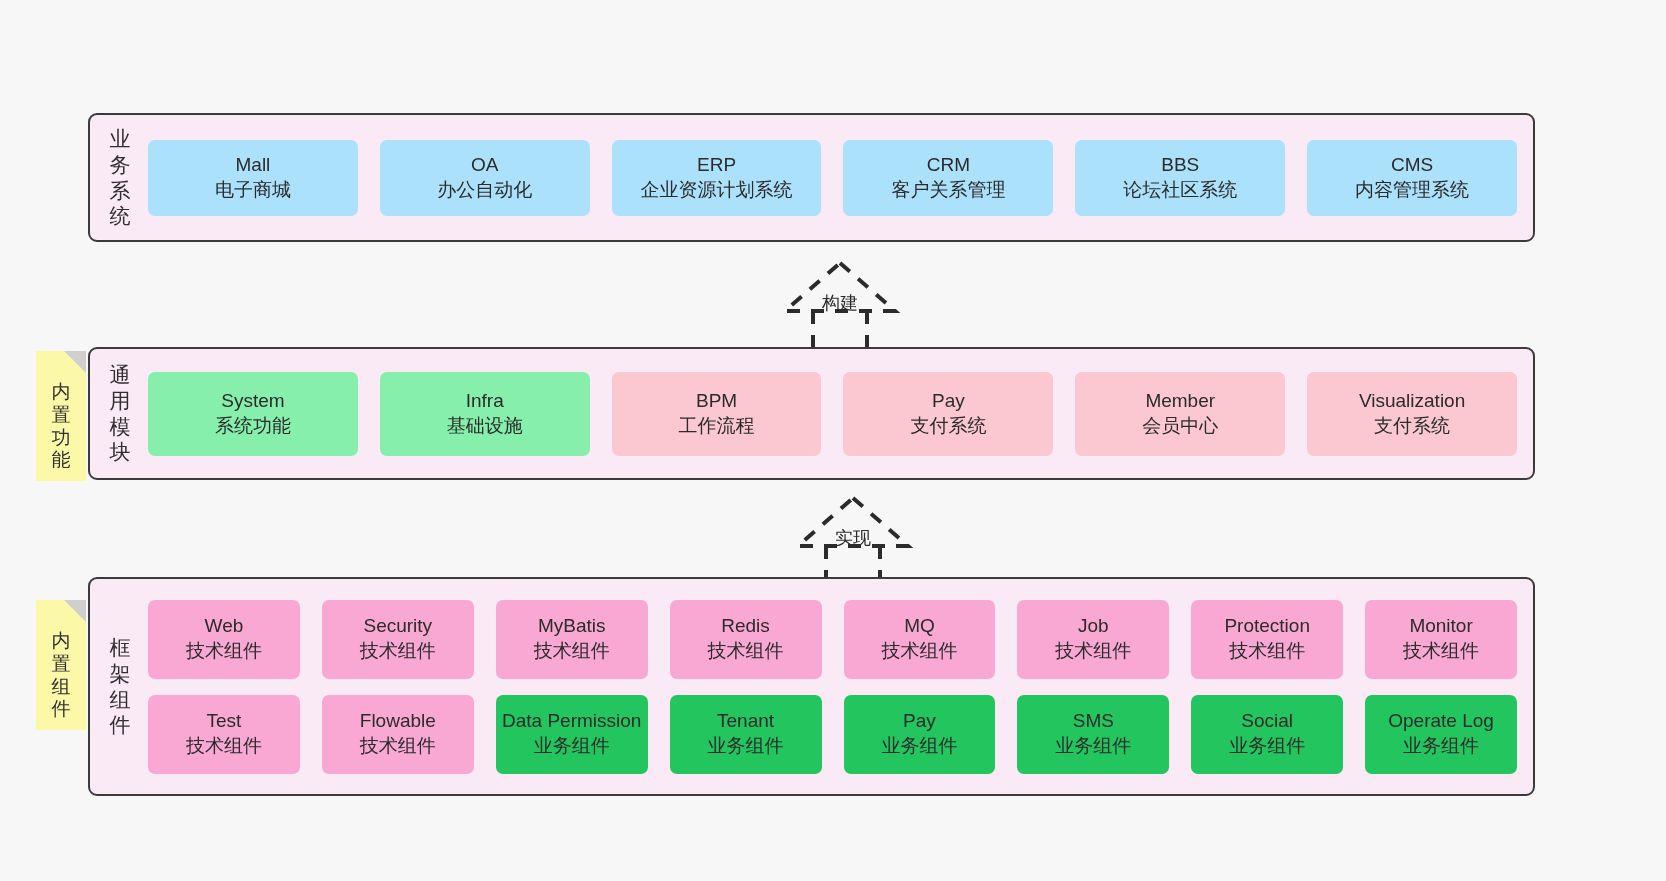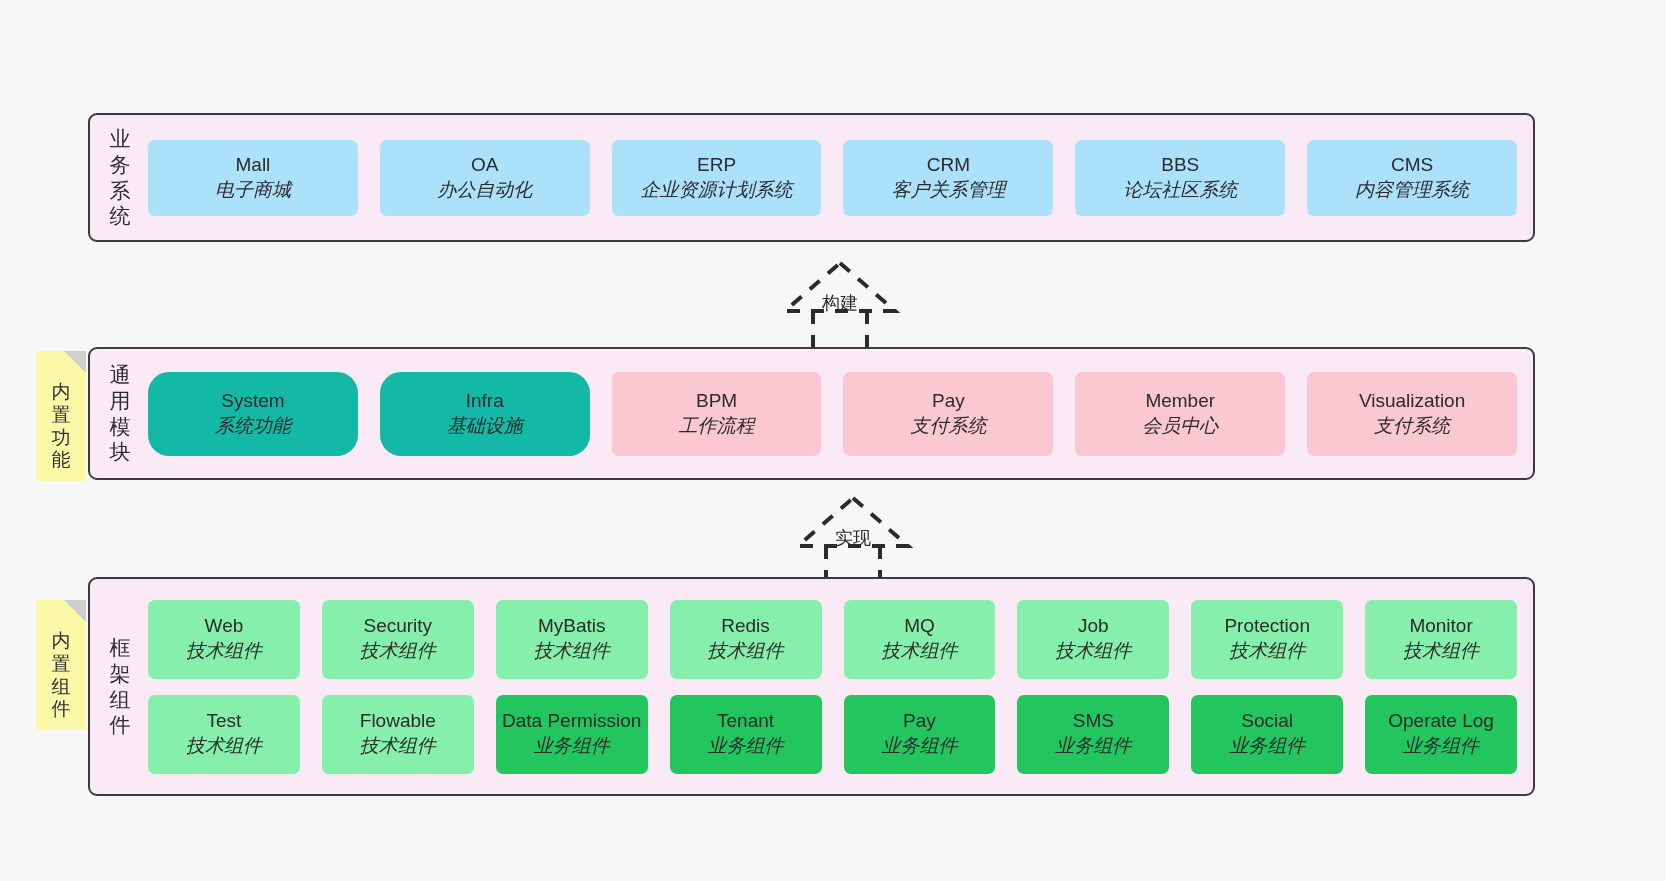--- a/index.html
+++ b/index.html
@@ -66,31 +66,31 @@
     justify-content: center;
     text-align: center;
     font-size: 19px;
     line-height: 1.3;
     color: #2b2b2b;
     box-sizing: border-box;
     padding: 4px 6px;
     user-select: none;
   }
   .node .t-en { display: block; }
-  .node .t-cn { display: block; font-style: italic; }
+  .node .t-cn { display: block; }
 
   .h-biz   { height: 76px; }
   .h-mod   { height: 84px; }
   .h-frm   { height: 79px; }
 
   
   .c-blue       { background: #ace1fb; }
-  .c-red        { background: #14b8a6; border-radius: 21px; }
+  .c-red        { background: #86efac; }
   .c-pink       { background: #fbc7d0; }
-  .c-green      { background: #86efac; }
+  .c-green      { background: #f9a8d4; }
   .c-lightgreen { background: #22c55e; }
 
   
   .note {
     position: absolute;
     width: 50px;
     background: #fbf8a8;
     color: #2f2f2f;
     font-size: 19px;
     line-height: 1.2;

